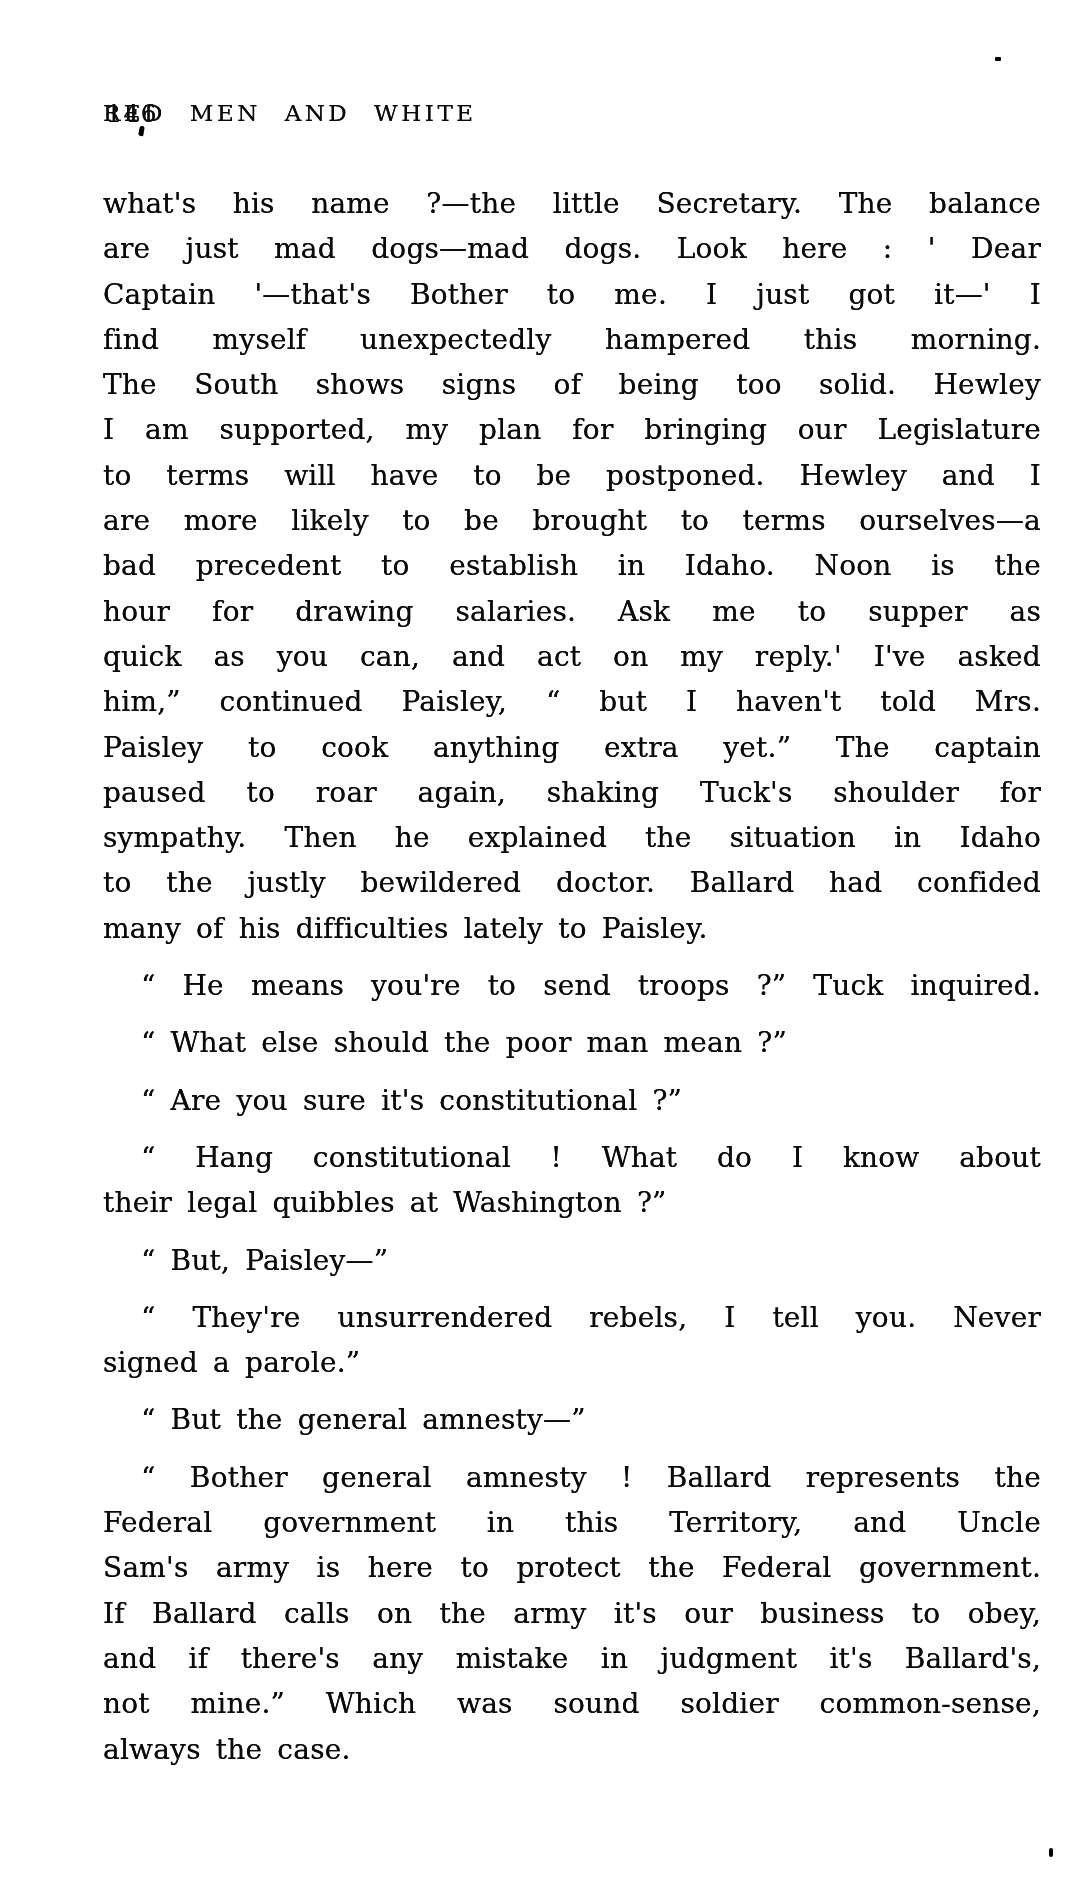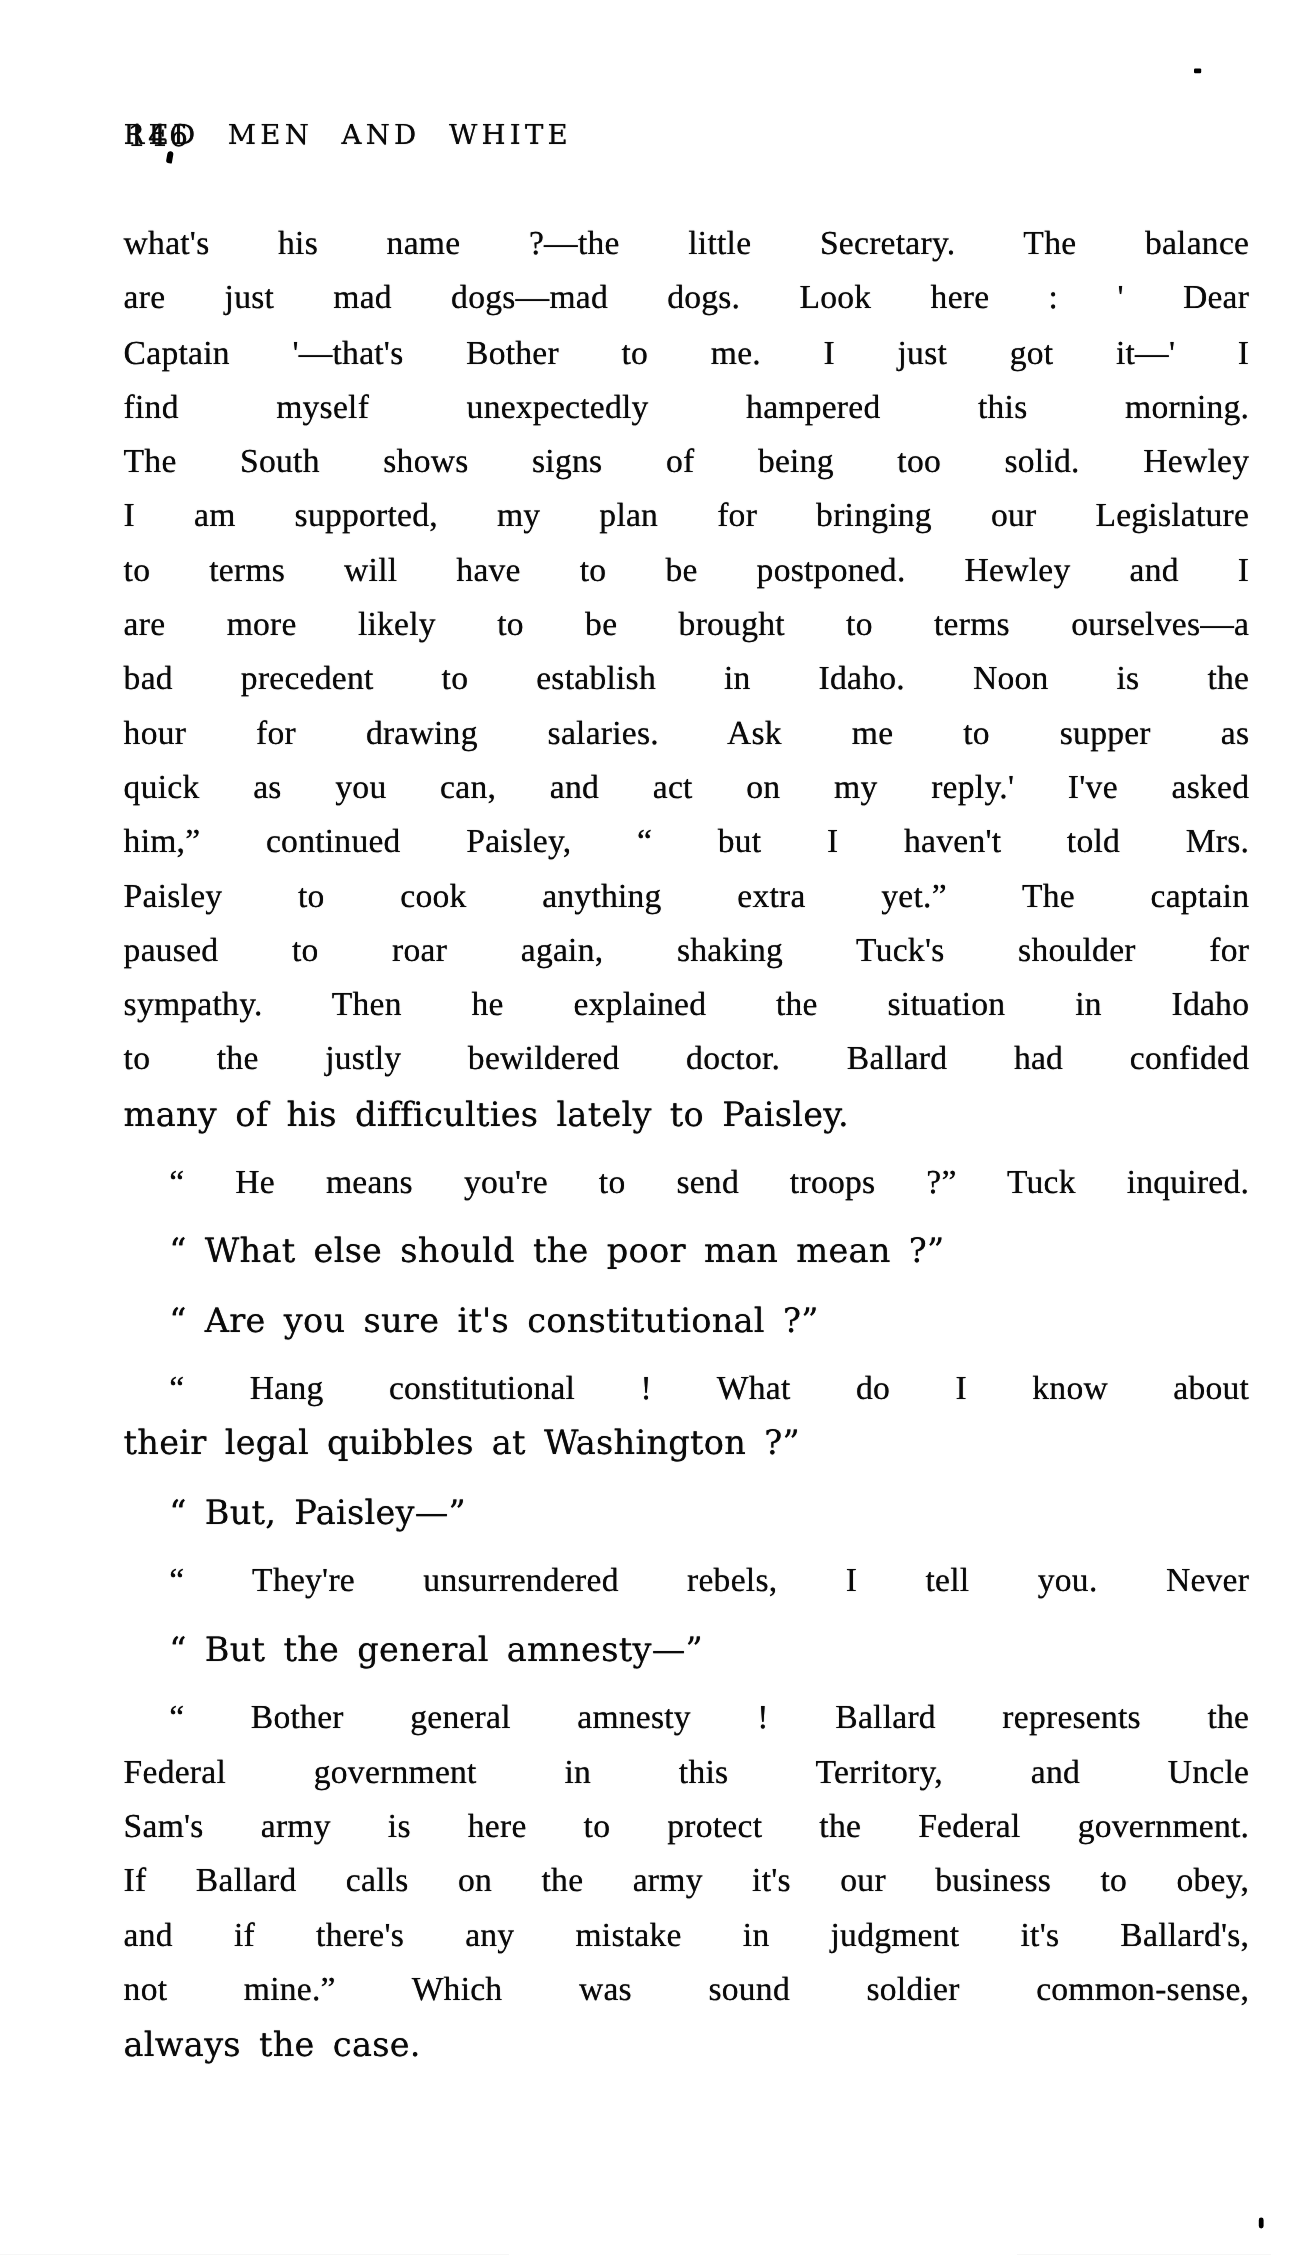--- a/index.html
+++ b/index.html
@@ -49,21 +49,21 @@
     letter-spacing: 0.2px;
     word-spacing: 6px;
     text-shadow: 0 0 0.6px rgba(0,0,0,0.85);
   }
   .line {
     height: 45.3px;
     text-align: justify;
     text-align-last: justify;
     white-space: nowrap;
   }
-  .line.j { white-space: normal; font-family: Liberation Serif, serif; }
+  .line.j { white-space: normal; }
   .line.short { text-align-last: left; white-space: normal; }
   .line.ind { text-indent: 38px; margin-top: 12px; }
   
   .speck { position: absolute; background: #000; }
   .speck-comma {
     left: 139px; top: 126px; width: 5px; height: 10px;
     border-radius: 3px 3px 1px 2px; transform: rotate(10deg);
   }
   .speck-dot-top-right {
     left: 995px; top: 57px; width: 6px; height: 4px; border-radius: 1px;
@@ -101,20 +101,21 @@
       <div class="line j">sympathy.  Then he explained the situation in Idaho</div>
       <div class="line j">to the justly bewildered doctor.  Ballard had confided</div>
       <div class="line short">many of his difficulties lately to Paisley.</div>
       <div class="line j ind">“ He means you're to send troops ?” Tuck inquired.</div>
       <div class="line short ind">“ What else should the poor man mean ?”</div>
       <div class="line short ind">“ Are you sure it's constitutional ?”</div>
       <div class="line j ind">“ Hang constitutional !  What do I know about</div>
       <div class="line short">their legal quibbles at Washington ?”</div>
       <div class="line short ind">“ But, Paisley—”</div>
       <div class="line j ind">“ They're unsurrendered rebels, I tell you.  Never</div>
+      <div class="line short">signed a parole.”</div>
       <div class="line short ind">“ But the general amnesty—”</div>
       <div class="line j ind">“ Bother general amnesty !  Ballard represents the</div>
       <div class="line j">Federal government in this Territory, and Uncle</div>
       <div class="line j">Sam's army is here to protect the Federal government.</div>
       <div class="line j">If Ballard calls on the army it's our business to obey,</div>
       <div class="line j">and if there's any mistake in judgment it's Ballard's,</div>
       <div class="line j">not mine.”  Which was sound soldier common-sense,</div>
       <div class="line short">always the case.</div>
     </div>
 

